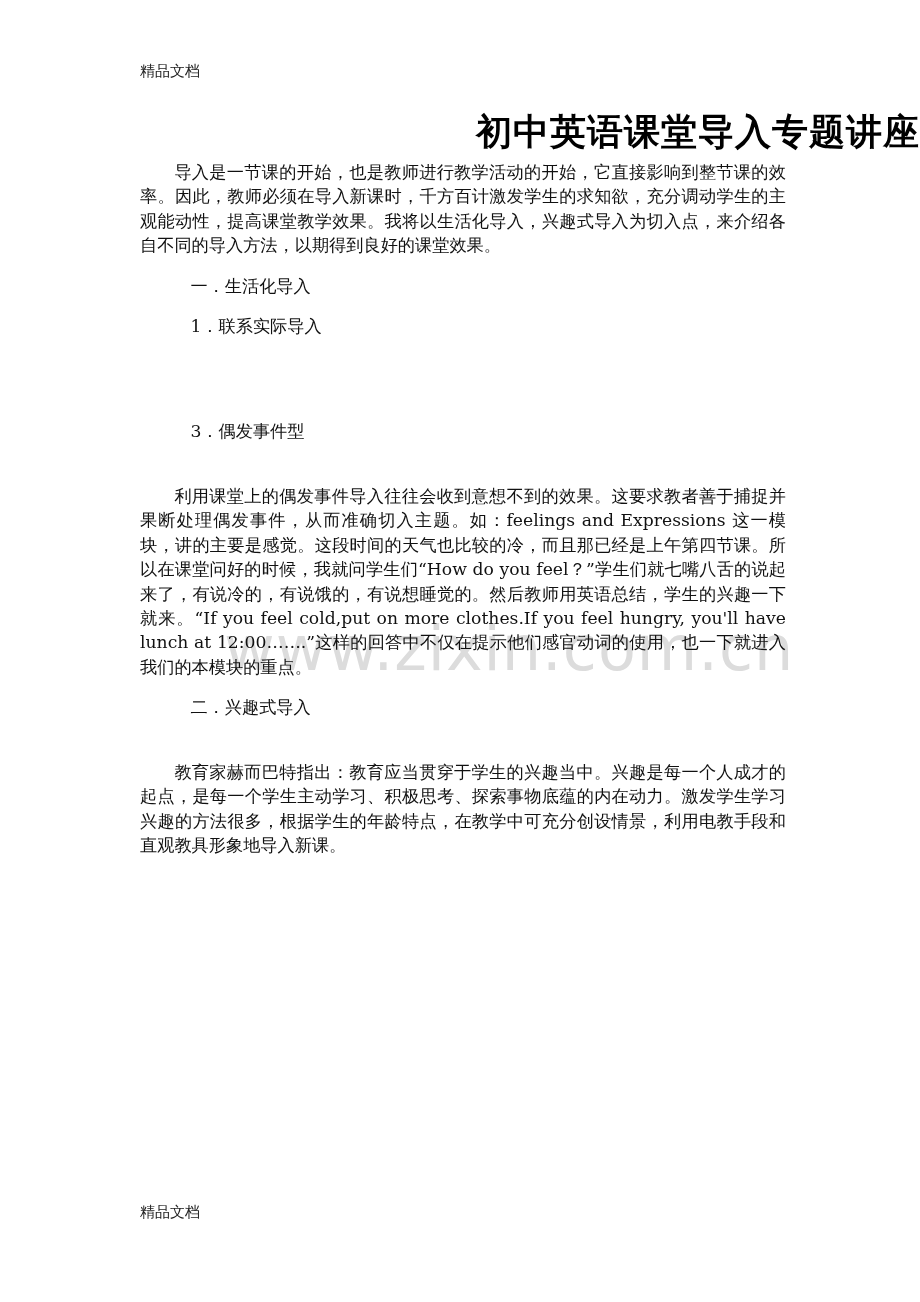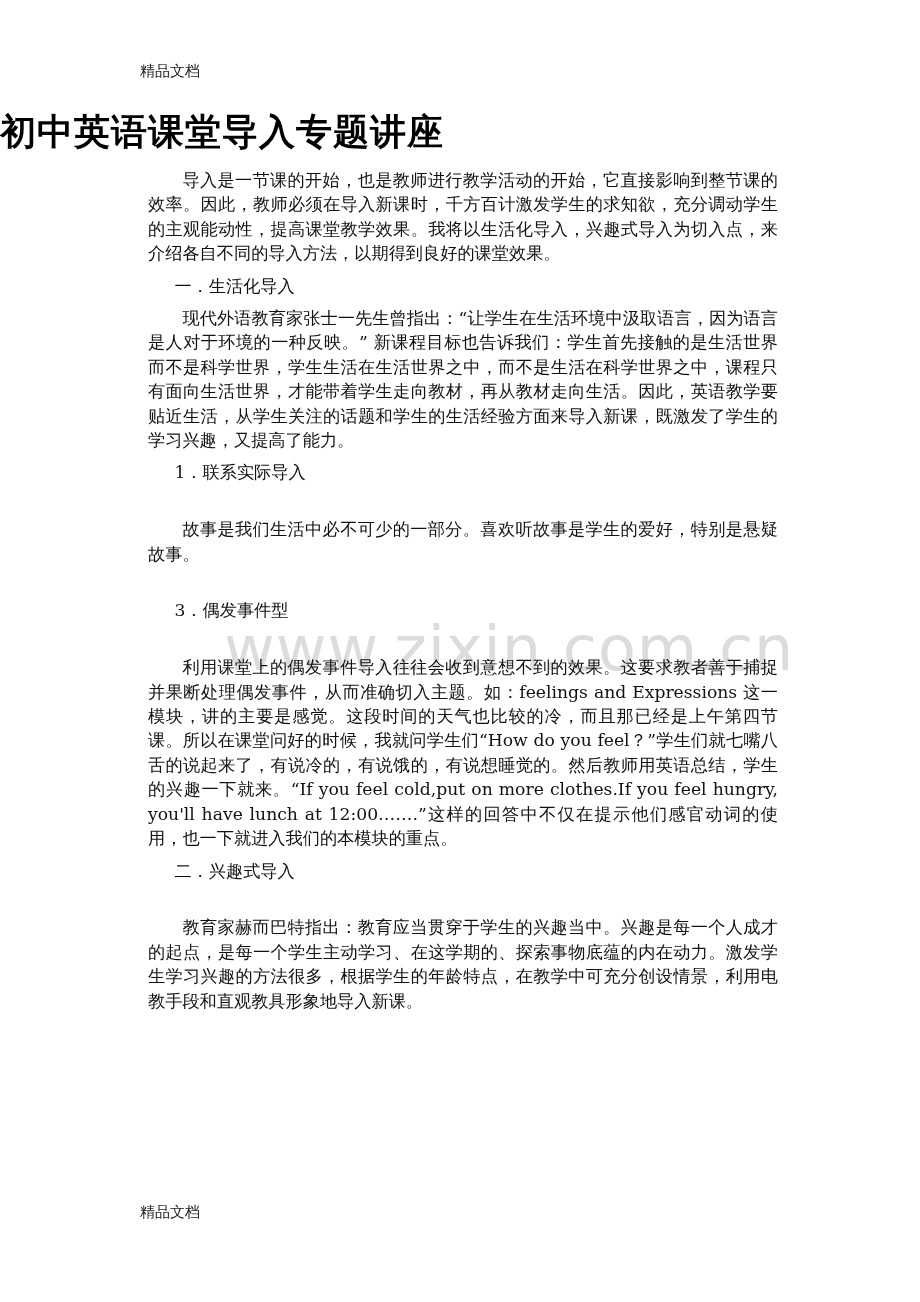--- a/index.html
+++ b/index.html
@@ -2,54 +2,52 @@
 <html><head>
   <meta charset="utf-8">
   <style>
     html, body { margin: 0; padding: 0; background: #ffffff; }
     body { width: 920px; height: 1302px; position: relative; overflow: hidden;
       font-family: "DejaVu Serif", "Liberation Serif", serif; color: #111; }
     .header-note, .footer-note { position: absolute; left: 140px; font-size: 15px; color: #222;
       font-family: "DejaVu Sans", "Liberation Sans", sans-serif; }
     .header-note { top: 62px; }
     .footer-note { top: 1203px; }
-    .title { position: absolute; left: 0; width: 920px; top: 108px; text-align: left;
+    .title { position: absolute; left: 0; width: 920px; top: 108px; text-align: right;
       font-size: 36px; font-weight: bold; letter-spacing: 1px; color: #000;
       font-family: "DejaVu Sans", "Liberation Sans", sans-serif; }
     .body-text { position: absolute; left: 140px; top: 160px; width: 646px; }
-    .p { font-size: 17.2px; line-height: 24.4px; text-align: justify; text-indent: 2em; margin: 8px; }
-    .h { font-size: 17.2px; line-height: 24.4px; margin: 0; padding-left: 2em; }
+    .p { font-size: 17.2px; line-height: 24.4px; text-align: justify; text-indent: 2em; margin: 0; }
+    .h { font-size: 17.2px; line-height: 24.4px; margin: 16px; padding-left: 2em; }
     .gap { height: 24.4px; }
     .watermark { position: absolute; left: 224px; top: 612px; font-size: 62px; color: #dcdcdc;
       font-family: "DejaVu Sans", "Liberation Sans", sans-serif; letter-spacing: 1px; z-index: 0; }
     .body-text { z-index: 1; }
   </style>
 </head>
 <body>
 
 <div class="header-note">精品文档</div>
 
 <div class="watermark">www.zixin.com.cn</div>
 
 <div class="title">初中英语课堂导入专题讲座</div>
 
 <div class="body-text">
   <p class="p">导入是一节课的开始，也是教师进行教学活动的开始，它直接影响到整节课的效率。因此，教师必须在导入新课时，千方百计激发学生的求知欲，充分调动学生的主观能动性，提高课堂教学效果。我将以生活化导入，兴趣式导入为切入点，来介绍各自不同的导入方法，以期得到良好的课堂效果。</p>
 
   <p class="h">一．生活化导入</p>
-  <p class="p">现代外语教育家张士一先生曾指出：“让学生在生活环境中汲取语言，因为语言是人对于环境的一种反映。” 新课程目标也告诉我们：学生首先接触的是生活世界而不是科学世界，学生生活在生活世界之中，而不是生活在科学世界之中，课程只有面向生活世界，才能带着学生走向教材，再从教材走向生活。因此，英语教学要贴近生活，从学生关注的话题和学生的生活经验方面来导入新课，既激发了学生的学习兴趣，又提高了能力。</p>
 
   <p class="h">1．联系实际导入</p>
 
   <div class="gap"></div>
-  <p class="p">故事是我们生活中必不可少的一部分。喜欢听故事是学生的爱好，特别是悬疑故事。</p>
   <div class="gap"></div>
 
   <p class="h">3．偶发事件型</p>
   <div class="gap"></div>
   <p class="p">利用课堂上的偶发事件导入往往会收到意想不到的效果。这要求教者善于捕捉并果断处理偶发事件，从而准确切入主题。如：feelings and Expressions 这一模块，讲的主要是感觉。这段时间的天气也比较的冷，而且那已经是上午第四节课。所以在课堂问好的时候，我就问学生们“How do you feel？”学生们就七嘴八舌的说起来了，有说冷的，有说饿的，有说想睡觉的。然后教师用英语总结，学生的兴趣一下就来。“If you feel cold,put on more clothes.If you feel hungry, you'll have lunch at 12:00…….”这样的回答中不仅在提示他们感官动词的使用，也一下就进入我们的本模块的重点。</p>
 
   <p class="h">二．兴趣式导入</p>
   <div class="gap"></div>
-  <p class="p">教育家赫而巴特指出：教育应当贯穿于学生的兴趣当中。兴趣是每一个人成才的起点，是每一个学生主动学习、在这学期的、探索事物底蕴的内在动力。激发学生学习兴趣的方法很多，根据学生的年龄特点，在教学中可充分创设情景，利用电教手段和直观教具形象地导入新课。</p>
+  <p class="p">教育家赫而巴特指出：教育应当贯穿于学生的兴趣当中。兴趣是每一个人成才的起点，是每一个学生主动学习、积极思考、探索事物底蕴的内在动力。激发学生学习兴趣的方法很多，根据学生的年龄特点，在教学中可充分创设情景，利用电教手段和直观教具形象地导入新课。</p>
 </div>
 
 <div class="footer-note">精品文档</div>
 
 </body></html>

